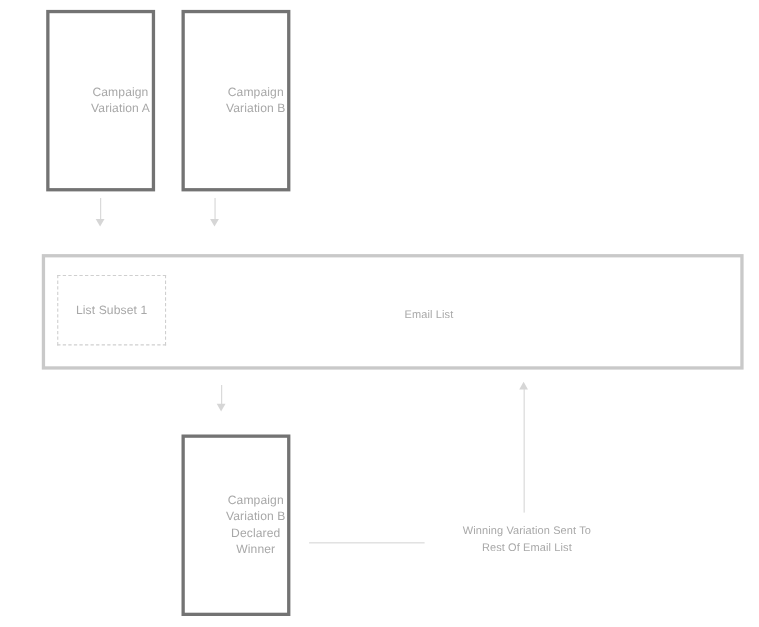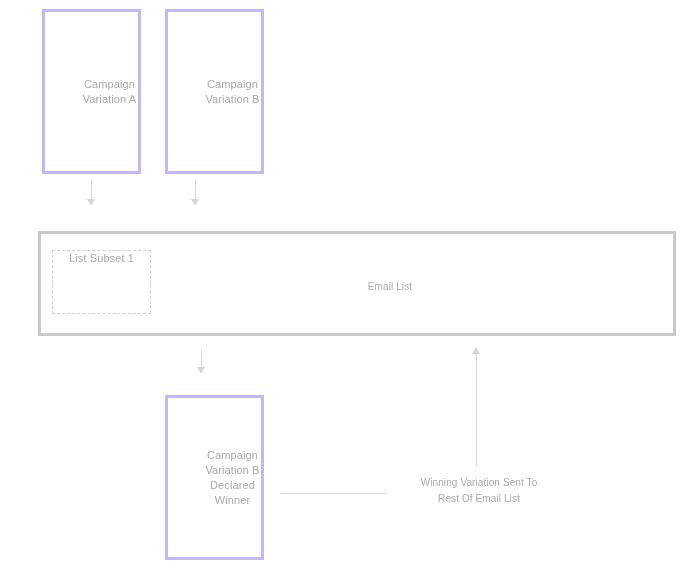--- a/index.html
+++ b/index.html
@@ -17,21 +17,21 @@
     position: relative;
     width: 690px;
     height: 570px;
     background: #ffffff;
   }
 
   
   .node-box {
     position: absolute;
     box-sizing: border-box;
-    border: 3px solid #c4b5fd;
+    border: 3px solid #737373;
     background: #ffffff;
     display: flex;
     align-items: center;
     justify-content: center;
     text-align: center;
     padding-left: 36px;
   }
   .node-box .node-label {
     font-size: 11px;
     line-height: 15px;
@@ -67,20 +67,21 @@
     letter-spacing: 0.1px;
   }
 
   
   .subset-box {
     position: absolute;
     box-sizing: border-box;
     border: 1px dashed #cfcfcf;
     background: transparent;
     display: flex;
+    align-items: center;
     justify-content: center;
     text-align: center;
   }
   .subset-box .subset-label {
     font-size: 11px;
     line-height: 15px;
     color: #a8a8a8;
     letter-spacing: 0.1px;
   }
   #subset-1 { left: 52px;  top: 250px; width: 99px; height: 64px; }

